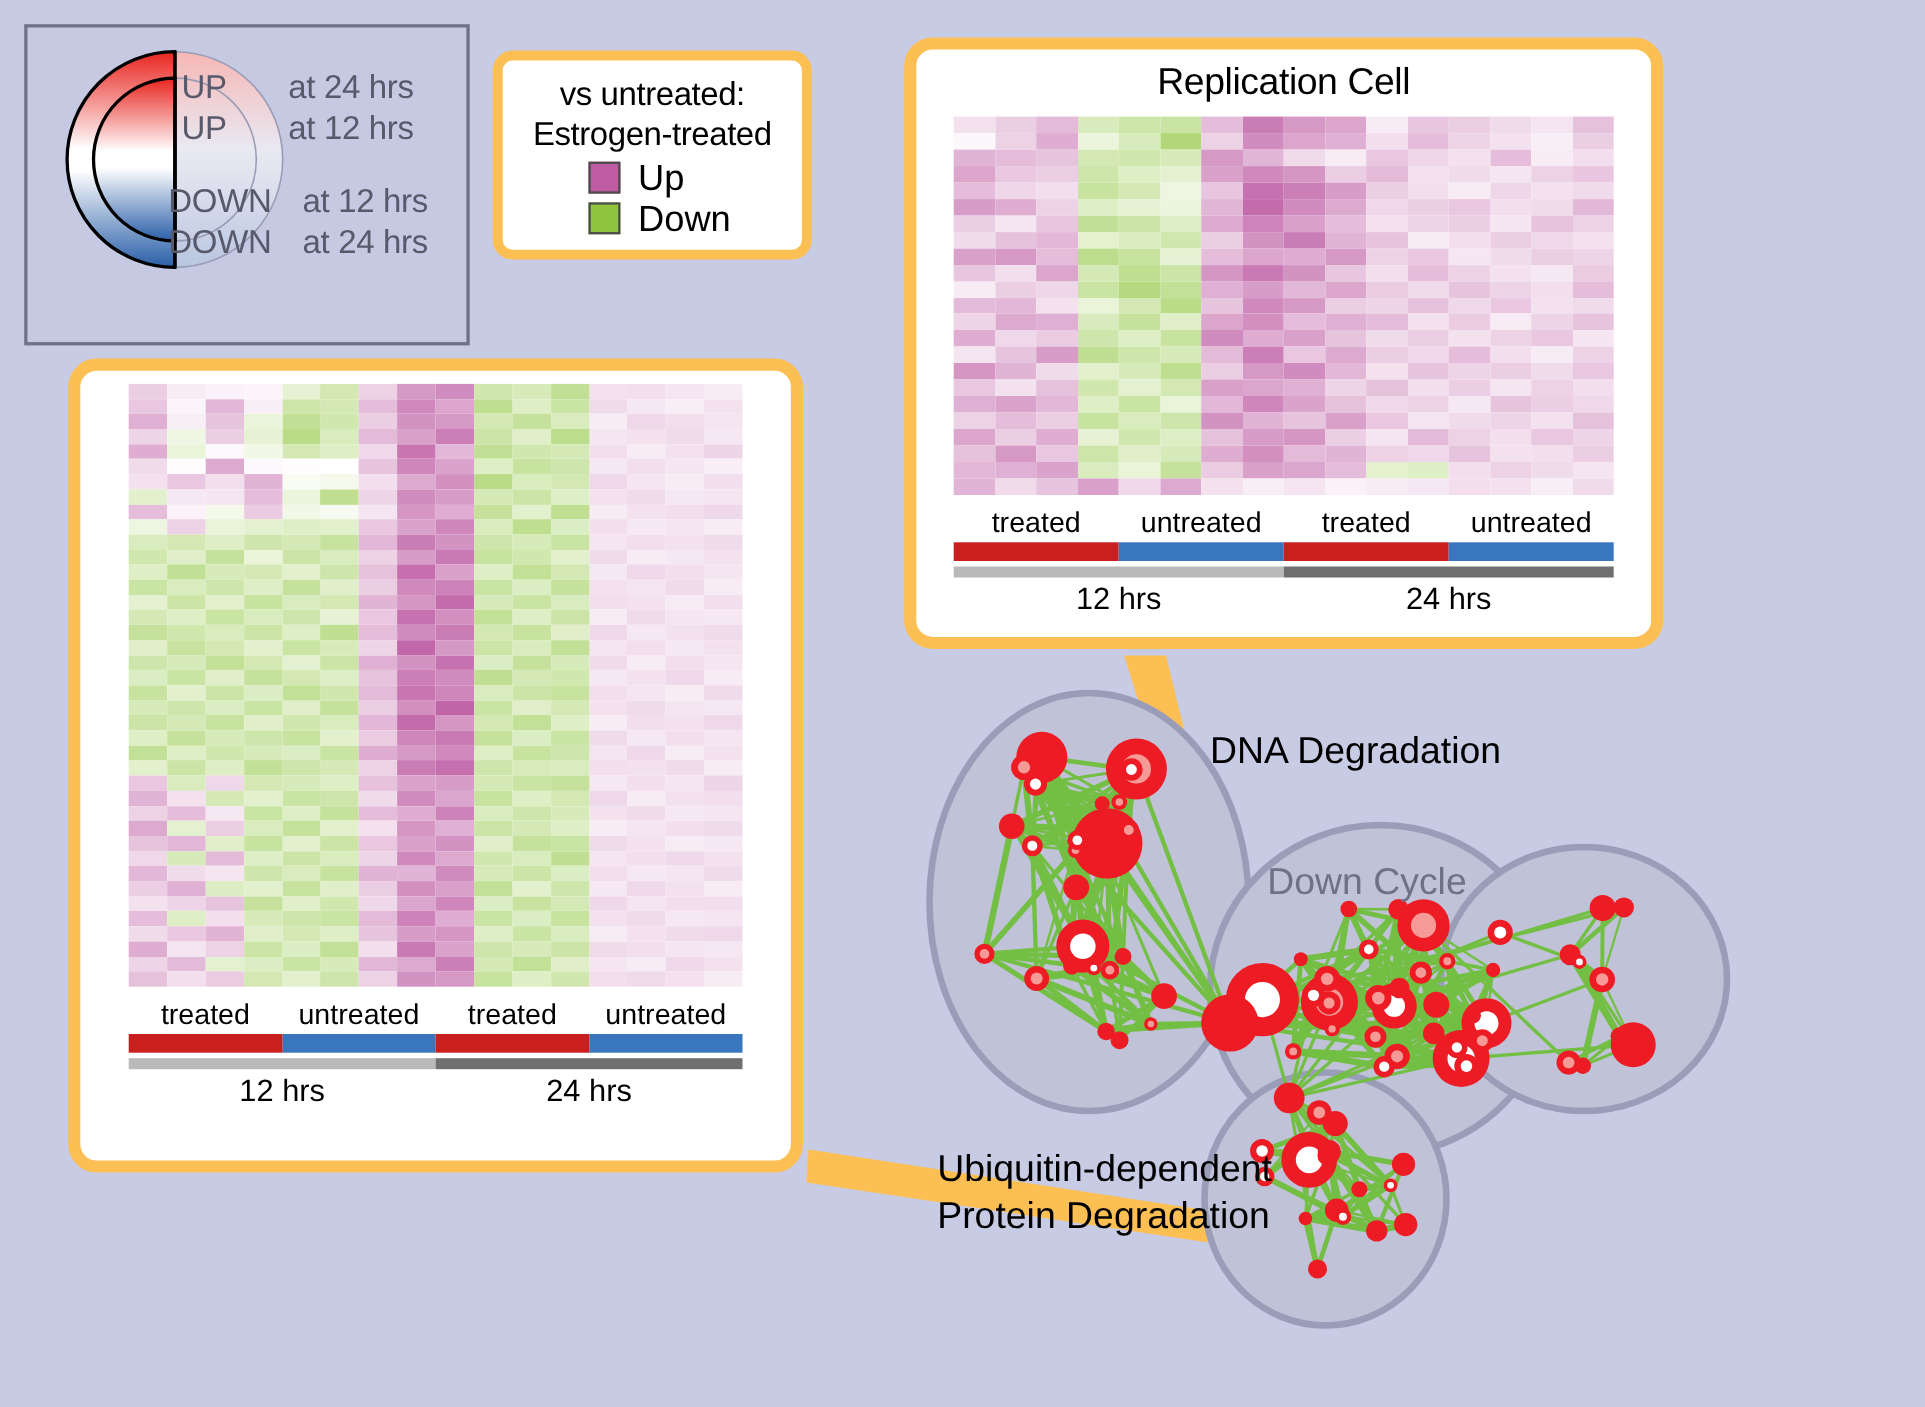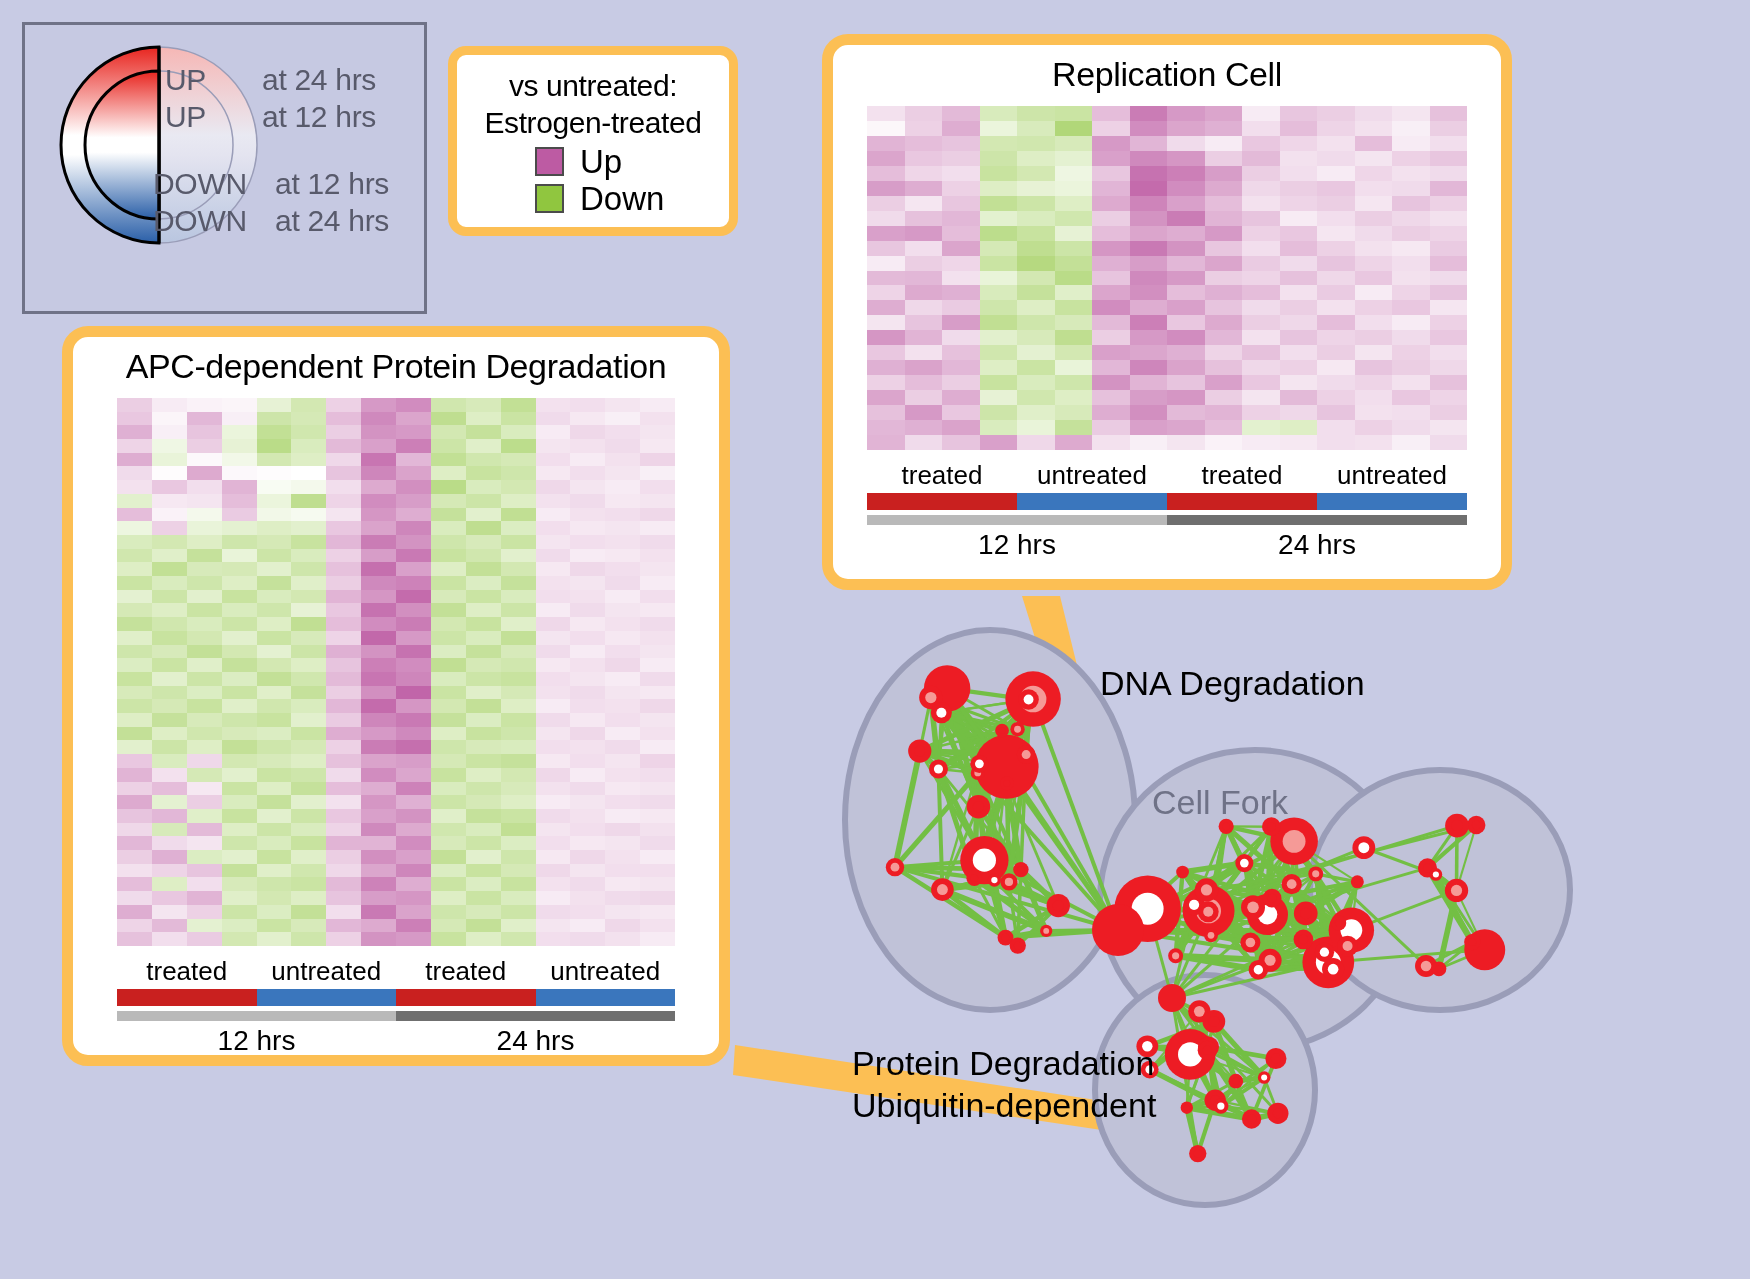--- a/index.html
+++ b/index.html
@@ -901,24 +901,24 @@
         <g>
           <circle cx="318" cy="330" r="26" fill="#ed1c24"></circle>
         </g>
         <g>
           <circle cx="372" cy="398" r="14" fill="#ed1c24"></circle>
         </g>
       </g>
   </svg>
 
   <div class="net-label" id="lbl-dna">DNA Degradation</div>
-  <div class="net-label" id="lbl-cc">Cell Fork</div>
+  <div class="net-label" id="lbl-cc">Down Cycle</div>
   <div class="net-label" id="lbl-ubq">
+    <div>Ubiquitin-dependent</div>
     <div>Protein Degradation</div>
-    <div>Ubiquitin-dependent</div>
   </div>
 
   <div class="panel" id="panel-rf" style="left:822px;top:34px;width:690px;height:556px;">
     <div class="panel-title">Replication Cell</div>
     <div class="hm" id="hm-rf" style="margin: 12px 34px 0px; height: 344px; grid-template-columns: repeat(16, 1fr); grid-template-rows: repeat(23, 1fr);">
         <div style="background: rgb(243, 225, 238);"></div>
         <div style="background: rgb(235, 206, 227);"></div>
         <div style="background: rgb(227, 186, 216);"></div>
         <div style="background: rgb(216, 235, 188);"></div>
         <div style="background: rgb(205, 229, 169);"></div>
@@ -1302,21 +1302,20 @@
       <div style="flex:1;background:#b9b9b9"></div>
       <div style="flex:1;background:#6f6f6f"></div>
     </div>
     <div class="time-labels" style="margin:4px 34px 0 34px;">
       <span style="flex:1">12 hrs</span>
       <span style="flex:1">24 hrs</span>
     </div>
   </div>
 
   <div class="panel" id="panel-apc" style="left:62px;top:326px;width:668px;height:740px;">
-    <div class="panel-title">APC-dependent Protein Degradation</div>
     <div class="hm" id="hm-apc" style="margin: 12px 44px 0px; height: 548px; grid-template-columns: repeat(16, 1fr); grid-template-rows: repeat(40, 1fr);">
         <div style="background: rgb(235, 206, 227);"></div>
         <div style="background: rgb(247, 235, 244);"></div>
         <div style="background: rgb(250, 242, 248);"></div>
         <div style="background: rgb(251, 245, 249);"></div>
         <div style="background: rgb(231, 242, 213);"></div>
         <div style="background: rgb(211, 232, 178);"></div>
         <div style="background: rgb(237, 209, 229);"></div>
         <div style="background: rgb(214, 153, 198);"></div>
         <div style="background: rgb(209, 140, 191);"></div>

